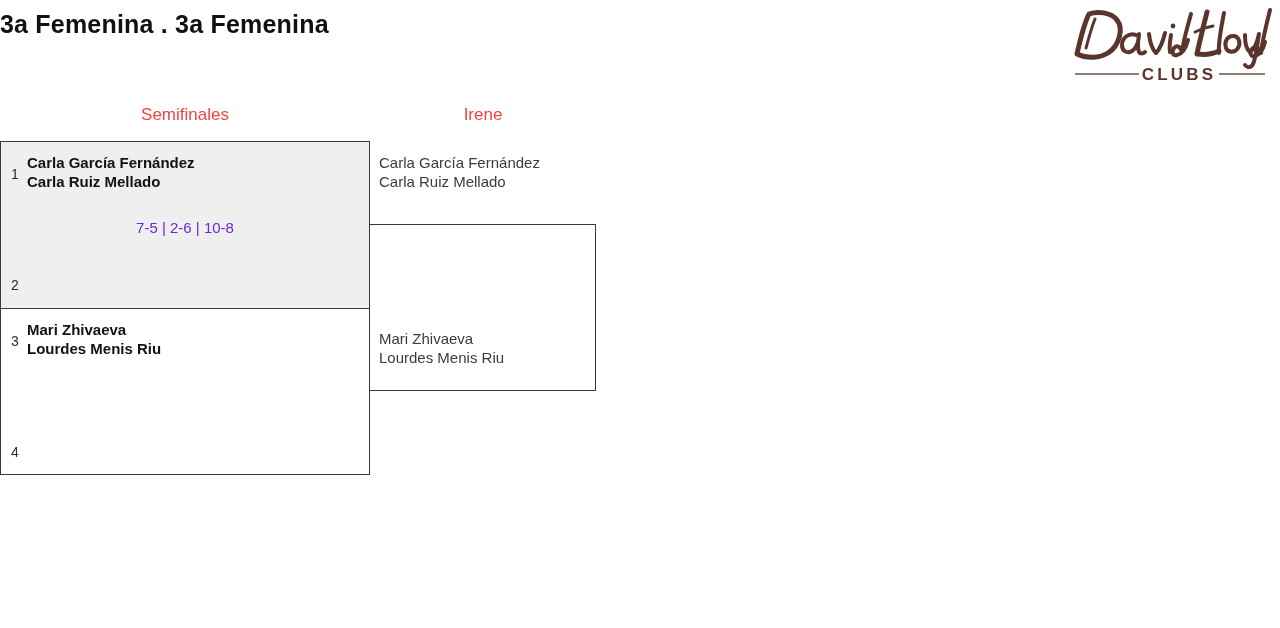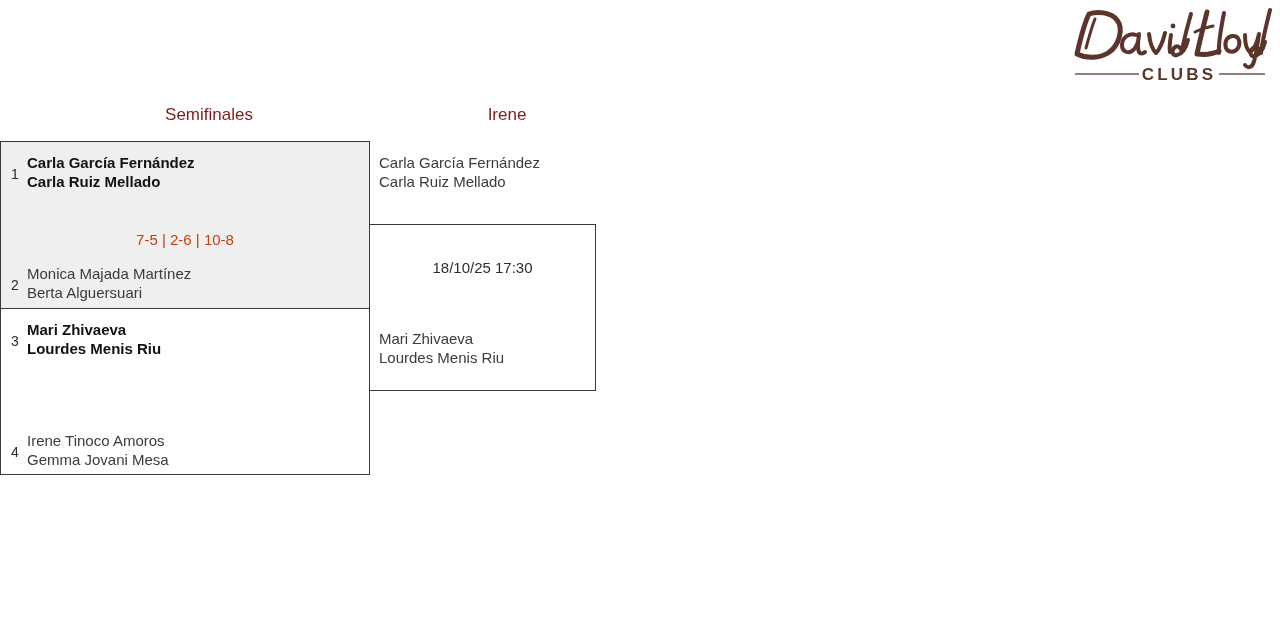--- a/index.html
+++ b/index.html
@@ -59,23 +59,22 @@
     left: 0;
     top: 104px;
     width: 1280px;
   }
 
   .round-head {
     position: absolute;
     font-size: 17px;
     line-height: 22px;
     font-weight: 400;
-    color: #7f1d1d;
-    text-align: center;
-    margin-left: 24px;
+    color: #ef4444;
+    text-align: center;
   }
   .round-head.semis  { left: 0px;   top: 0px; width: 370px; }
   .round-head.final  { left: 370px; top: 0px; width: 226px; }
 
   
   .match {
     position: absolute;
     border: 1px solid #3a3a3a;
   }
   .match.sf1 {
@@ -122,26 +121,26 @@
     color: #121212;
   }
   .team.loser .p {
     font-weight: 400;
     color: #3b3b3b;
   }
 
   .score {
     position: absolute;
     left: 0;
-    top: 88px;
+    top: 76px;
     width: 100%;
     text-align: center;
     font-size: 15px;
     line-height: 19px;
-    color: #c2410c;
+    color: #6d28d9;
   }
 
   
   .fin-team {
     position: absolute;
     left: 9px;
     font-size: 15px;
     line-height: 19px;
     font-weight: 400;
     color: #3b3b3b;
@@ -159,20 +158,21 @@
     text-align: center;
     font-size: 15px;
     line-height: 19px;
     color: #2e2e2e;
   }
 </style>
 </head>
 <body>
 
 <div class="header">
+  <div class="title-line-2">3a Femenina . 3a Femenina</div>
 </div>
 
 <div class="logo">
   <svg width="205" height="84" viewBox="0 0 205 84" xmlns="http://www.w3.org/2000/svg">
     <g fill="none" stroke="#5b342c" stroke-linecap="round" stroke-linejoin="round">
 
       <path d="M10 52 C14 34 18 20 22 12 C30 9 44 10 50 18 C57 27 52 44 41 51 C33 56 20 57 10 52 Z" stroke-width="5"></path>
       <path d="M19 46 C22 35 25 24 28 17" stroke-width="3"></path>
 
       <path d="M69 33 C62 30 55 36 55 43 C55 49 60 52 65 49 C70 46 72 38 72 32 C71 39 70 46 72 50 C73 52 76 52 78 50" stroke-width="4"></path>
@@ -210,48 +210,39 @@
   <div class="match sf1">
     <div class="seed top">1</div>
     <div class="team top winner">
       <span class="p">Carla García Fernández</span>
       <span class="p">Carla Ruiz Mellado</span>
     </div>
 
     <div class="score">7-5 | 2-6 | 10-8</div>
 
     <div class="seed bottom">2</div>
-    <div class="team bottom loser">
-      <span class="p">Monica Majada Martínez</span>
-      <span class="p">Berta Alguersuari</span>
-    </div>
   </div>
 
   <div class="match sf2">
     <div class="seed top">3</div>
     <div class="team top winner">
       <span class="p">Mari Zhivaeva</span>
       <span class="p">Lourdes Menis Riu</span>
     </div>
 
 
     <div class="seed bottom">4</div>
-    <div class="team bottom loser">
-      <span class="p">Irene Tinoco Amoros</span>
-      <span class="p">Gemma Jovani Mesa</span>
-    </div>
   </div>
 
   <div class="match fin">
     <div class="fin-team top">
       <span class="p">Carla García Fernández</span>
       <span class="p">Carla Ruiz Mellado</span>
     </div>
 
-    <div class="fin-datetime">18/10/25 17:30</div>
 
     <div class="fin-team bottom">
       <span class="p">Mari Zhivaeva</span>
       <span class="p">Lourdes Menis Riu</span>
     </div>
   </div>
 
 </div>
 
 </body></html>

